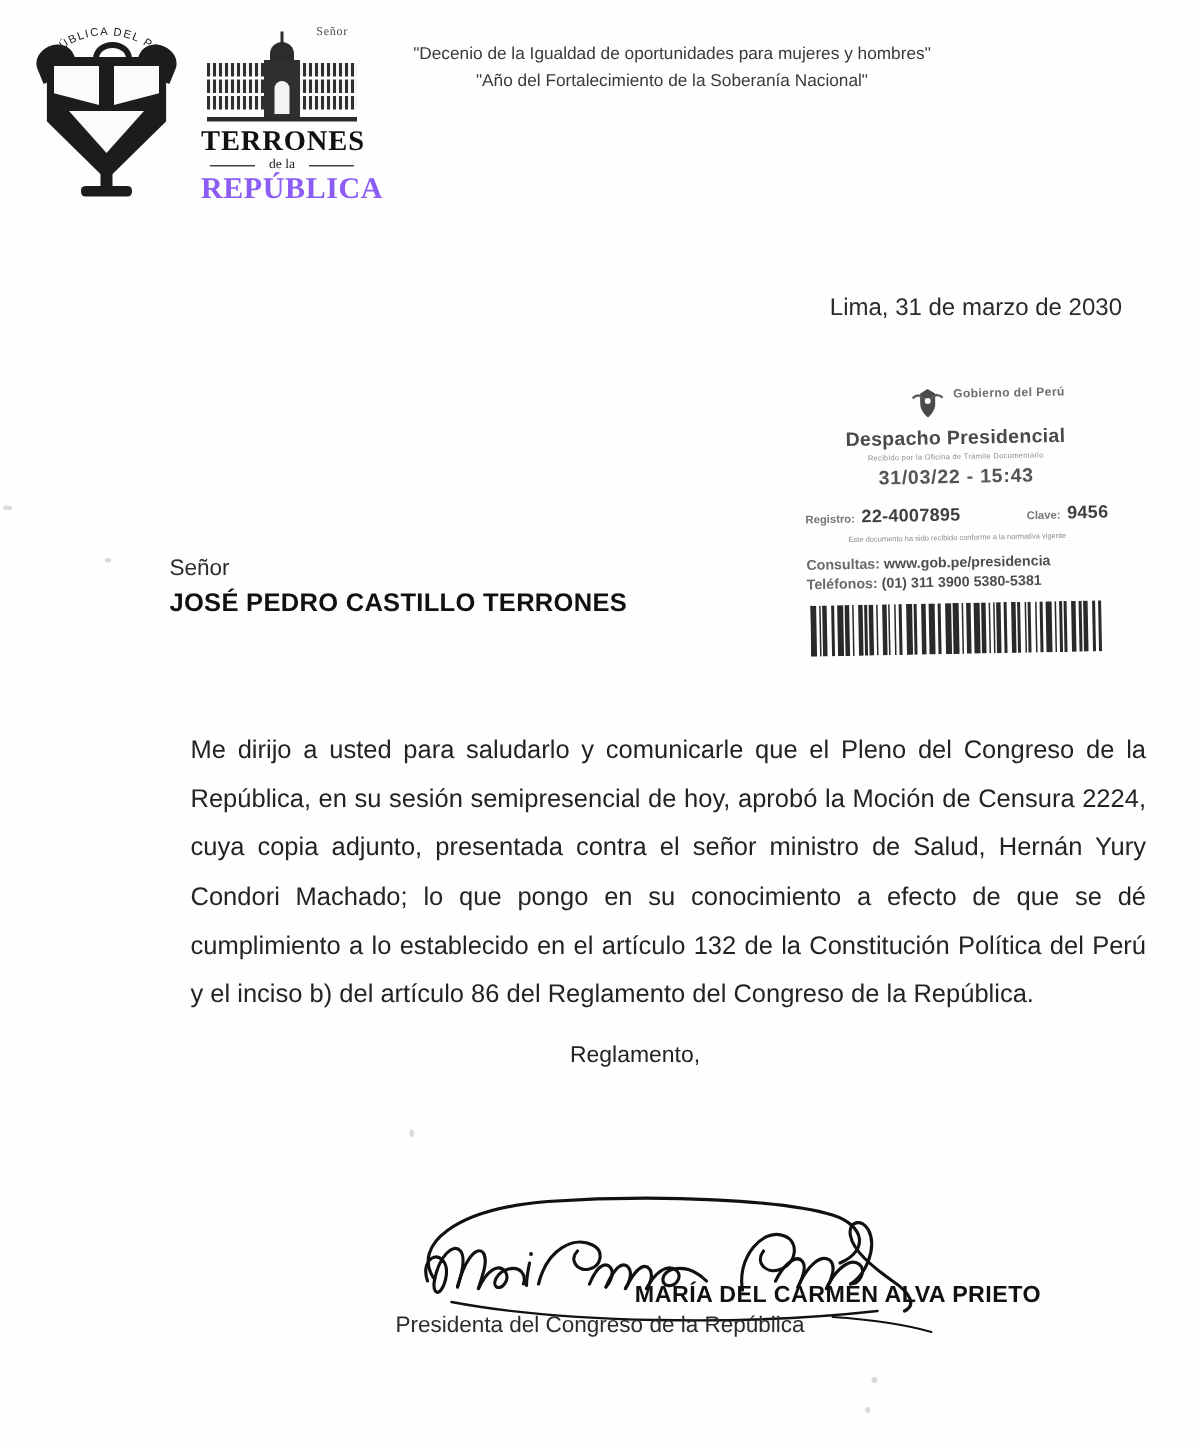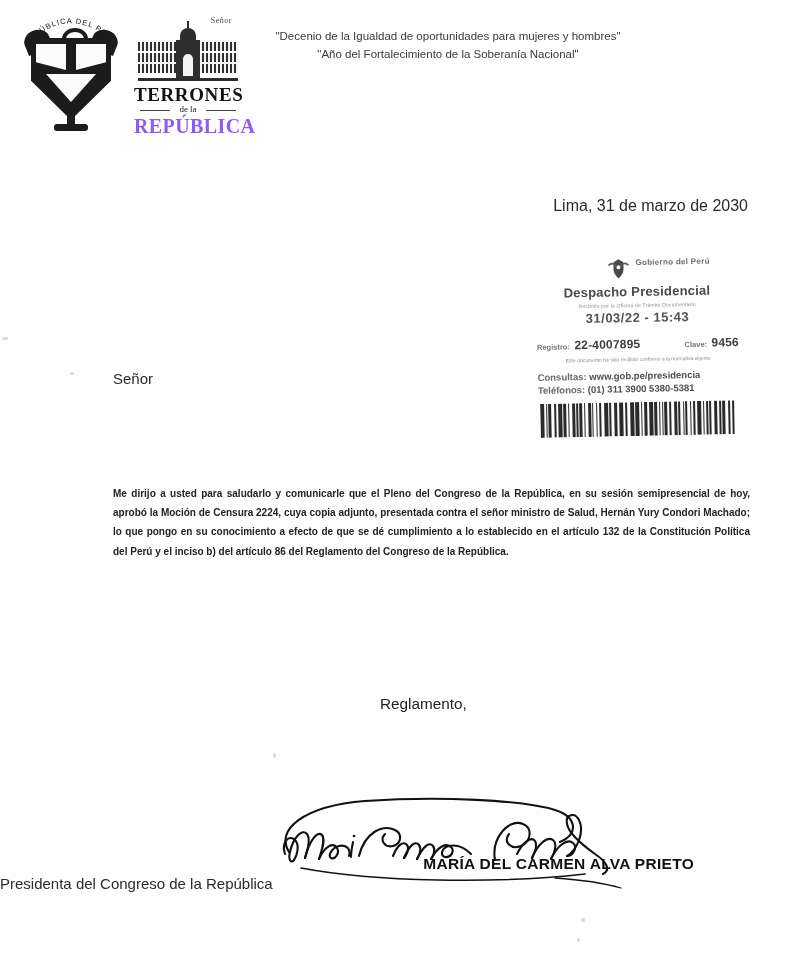--- a/index.html
+++ b/index.html
@@ -149,27 +149,26 @@
     line-height: 1.45;
   }
   .addr-senor   { font-size: 15px; color: #2b2b2b; }
   .addr-name    { font-size: 17px; font-weight: bold; color: #111; letter-spacing: .2px; }
   .addr-title   { font-size: 15px; color: #2b2b2b; }
 
   
   .body-text {
     position: absolute;
     top: 484px;
-    left: 113px;
+    left: 127px;
     width: 637px;
-    font-size: 10px;
+    font-size: 17px;
     line-height: 1.92;
     text-align: justify;
     color: #232323;
-    font-weight: bold;
   }
   .closing {
     position: absolute;
     top: 652px;
     left: 113px;
     width: 637px;
     font-size: 15.3px;
     color: #232323;
   }
   .atentamente {
@@ -196,21 +195,21 @@
     font-size: 15.5px;
     font-weight: bold;
     letter-spacing: .3px;
     color: #111;
   }
   .sig-title {
     position: absolute;
     top: 875px;
     left: 0;
     width: 800px;
-    text-align: left;
+    text-align: center;
     font-size: 15px;
     color: #2b2b2b;
   }
 
   
   .stamp {
     position: absolute;
     top: 252px;
     left: 531px;
     width: 214px;
@@ -497,20 +496,21 @@
   <div class="slogans">
     <div>"Decenio de la Igualdad de oportunidades para mujeres y hombres"</div>
     <div>"Año del Fortalecimiento de la Soberanía Nacional"</div>
   </div>
 
   <div class="date-line">Lima, 31 de marzo de 2030</div>
 
 
   <div class="addressee">
     <div class="addr-senor">Señor</div>
+    <div class="addr-name">JOSÉ PEDRO CASTILLO TERRONES</div>
   </div>
 
   <div class="body-text">Me dirijo a usted para saludarlo y comunicarle que el Pleno del Congreso de la República, en su sesión semipresencial de hoy, aprobó la Moción de Censura 2224, cuya copia adjunto, presentada contra el señor ministro de Salud, Hernán Yury Condori Machado; lo que pongo en su conocimiento a efecto de que se dé cumplimiento a lo establecido en el artículo 132 de la Constitución Política del Perú y el inciso b) del artículo 86 del Reglamento del Congreso de la República.</div>
   <div class="atentamente">Reglamento,</div>
 
   <div class="sig-svg-wrap">
     <svg viewBox="0 0 370 100" width="370" height="100" aria-hidden="true">
       <g fill="none" stroke="#111" stroke-width="2.1" stroke-linecap="round" stroke-linejoin="round">
 
         <path d="M34,62 C20,40 48,16 110,11 C185,6 268,10 300,20 C322,27 324,44 305,52"></path>

